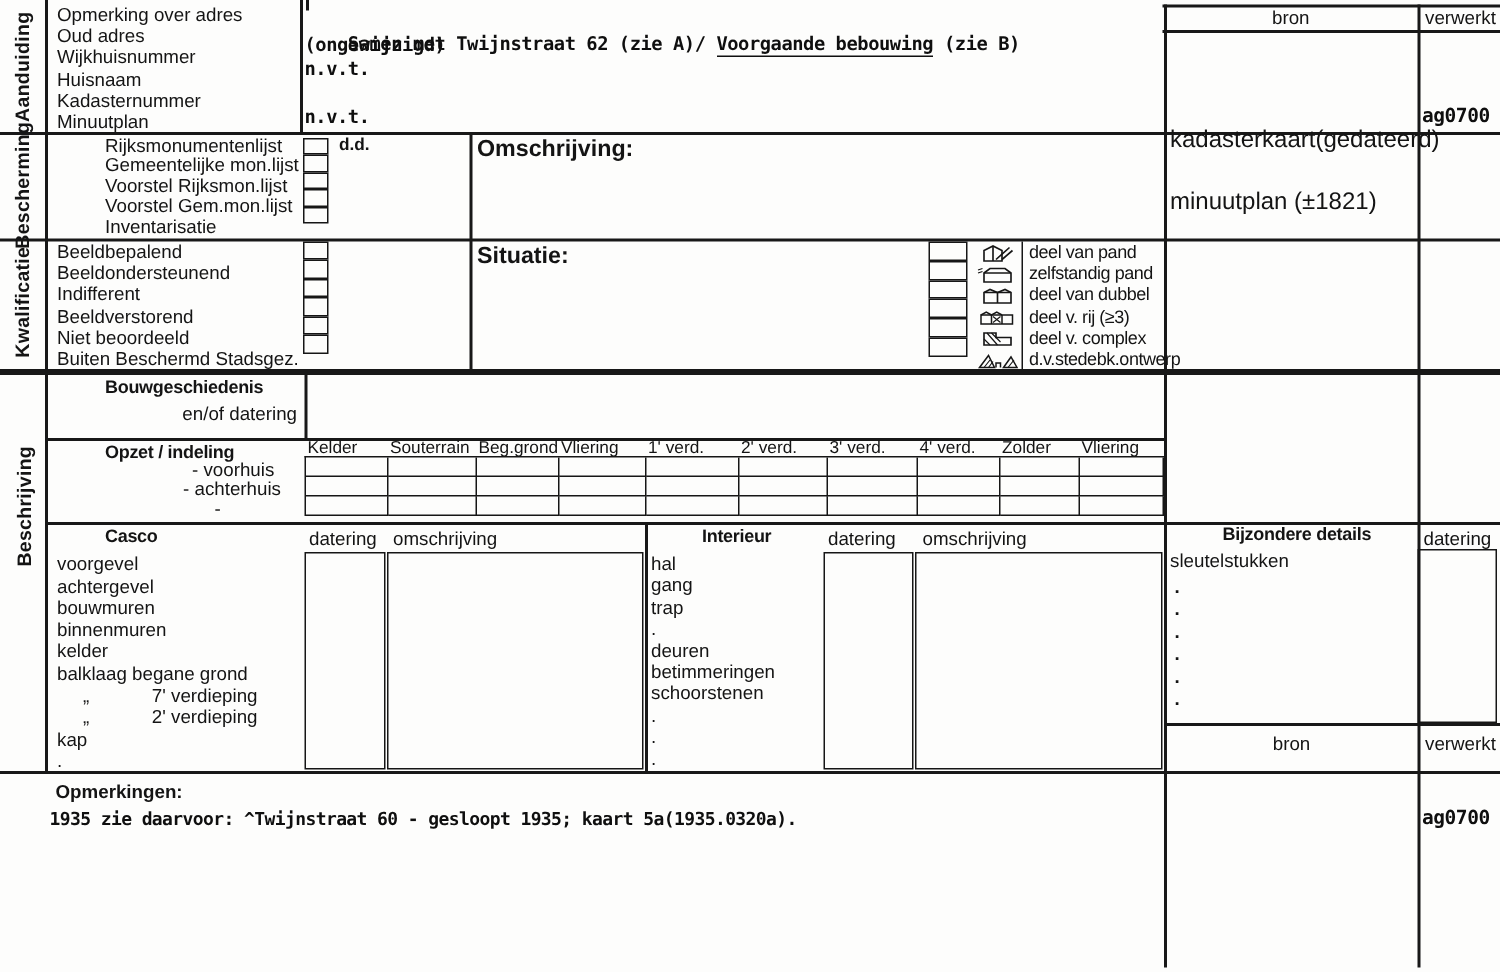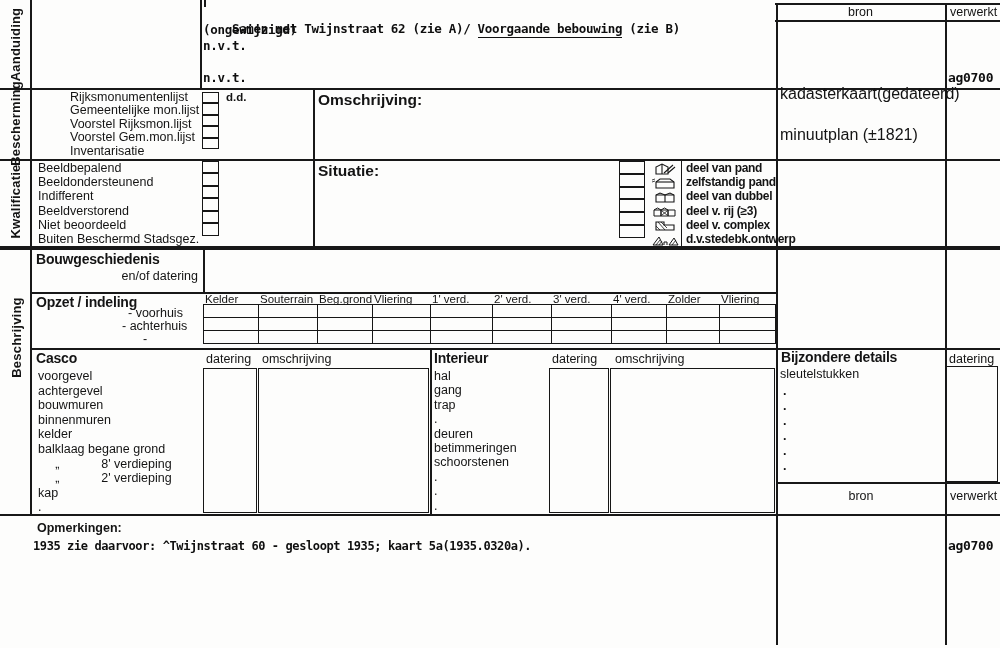--- a/index.html
+++ b/index.html
@@ -2,21 +2,21 @@
 <html><head>
 <meta charset="utf-8">
 <style>
   html,body{margin:0;padding:0;background:#e8e8e6;}
   .page{position:relative;width:1000px;height:648px;background:#fdfdfc;overflow:hidden;
         font-family:"Liberation Sans",sans-serif;color:#141414;}
   .hl,.vl{position:absolute;background:#181818;}
   .t{position:absolute;white-space:pre;}
   .lbl{font-size:12.5px;line-height:14px;}
   .small{font-size:11.5px;}
-  .title{font-weight:700;font-size:14px;letter-spacing:-0.2px;}
+  .title{font-weight:700;font-size:12px;letter-spacing:-0.2px;margin-left:34px;}
   .hdr{font-weight:700;font-size:15.5px;}
   .mono{font-family:"DejaVu Sans Mono","Liberation Mono",monospace;font-weight:700;
         font-size:12.5px;color:#0f0f0f;letter-spacing:-0.3px;}
   .mono-sm{font-family:"DejaVu Sans Mono","Liberation Mono",monospace;font-weight:700;
         font-size:12px;color:#0f0f0f;letter-spacing:-0.4px;}
   .u{border-bottom:1.7px solid #0f0f0f;padding-bottom:0.5px;}
   .vlabel{position:absolute;width:120px;text-align:center;transform:rotate(-90deg);
           font-weight:700;font-size:13px;letter-spacing:0.2px;}
   .list{position:absolute;}
   .list>div{white-space:pre;}
@@ -59,20 +59,28 @@
   <div class="hl" style="left:30px;top:292px;width:747px;height:1.8px;"></div>
   <div class="hl" style="left:30px;top:348px;width:970px;height:2px;"></div>
   <div class="hl" style="left:777px;top:482px;width:223px;height:2px;"></div>
   <div class="hl" style="left:0;top:514px;width:1000px;height:2.4px;"></div>
 
   <div class="vlabel" style="left:-45px;top:37px;">Aanduiding</div>
   <div class="vlabel" style="left:-45px;top:116px;">Bescherming</div>
   <div class="vlabel" style="left:-45px;top:194px;">Kwalificatie</div>
   <div class="vlabel" style="left:-44px;top:330px;">Beschrijving</div>
 
+  <div class="list lbl" style="left:38px;top:3px;line-height:14.2px;">
+    <div>Opmerking over adres</div>
+    <div>Oud adres</div>
+    <div>Wijkhuisnummer</div>
+    <div>Huisnaam</div>
+    <div>Kadasternummer</div>
+    <div>Minuutplan</div>
+  </div>
 
   <div class="t mono" style="left:203px;top:6px;">
     <span>Samen met Twijnstraat 62 (zie A)/ </span><span class="u">Voorgaande bebouwing</span><span> (zie B)</span>
   </div>
   <div class="t mono" style="left:203px;top:22px;">(ongewijzigd)</div>
   <div class="t mono" style="left:203px;top:38px;">n.v.t.</div>
   <div class="t mono" style="left:203px;top:70px;">n.v.t.</div>
 
 
   <div class="t lbl" style="left:776px;top:5px;width:169px;text-align:center;">bron</div>
@@ -164,21 +172,21 @@
     <div>
         <svg class="icon" width="28" height="13" viewBox="0 0 28 13" fill="none" stroke="#161616" stroke-width="1">
           <path d="M2 12L8 4l4 8z"></path>
           <path d="M5 12l4-5M8 12l3-4" stroke-width="0.8"></path>
           <path d="M13 12v-3h3v3"></path>
           <path d="M18 12l5-7 4 7z"></path>
           <path d="M21 12l4-5" stroke-width="0.8"></path>
         </svg>
       </div>
   </div>
-  <div class="list" style="left:686px;top:161px;line-height:14.2px;font-size:12px;letter-spacing:-0.3px;font-weight:bold;">
+  <div class="list" style="left:686px;top:161px;line-height:14.2px;font-size:12px;letter-spacing:-0.3px;">
     <div>deel van pand</div>
     <div>zelfstandig pand</div>
     <div>deel van dubbel</div>
     <div>deel v. rij (≥3)</div>
     <div>deel v. complex</div>
     <div>d.v.stedebk.ontwerp</div>
   </div>
 
   <div class="t title" style="left:36px;top:251px;">Bouwgeschiedenis</div>
   <div class="t lbl" style="left:60px;top:269px;width:138px;text-align:right;">en/of datering</div>
@@ -236,21 +244,21 @@
   <div class="t title" style="left:36px;top:350px;">Casco</div>
   <div class="t lbl" style="left:206px;top:352px;">datering</div>
   <div class="t lbl" style="left:262px;top:352px;">omschrijving</div>
   <div class="list lbl" style="left:38px;top:369px;line-height:14.6px;">
     <div>voorgevel</div>
     <div>achtergevel</div>
     <div>bouwmuren</div>
     <div>binnenmuren</div>
     <div>kelder</div>
     <div>balklaag begane grond</div>
-    <div>     „            8' verdieping</div>
+    <div>     „            7' verdieping</div>
     <div>     „            2' verdieping</div>
     <div>kap</div>
     <div>.</div>
   </div>
   <div class="box" style="left:203px;top:368px;width:52px;height:143px;"></div>
   <div class="box" style="left:258px;top:368px;width:169px;height:143px;"></div>
 
   <div class="t title" style="left:434px;top:350px;">Interieur</div>
   <div class="t lbl" style="left:552px;top:352px;">datering</div>
   <div class="t lbl" style="left:615px;top:352px;">omschrijving</div>

